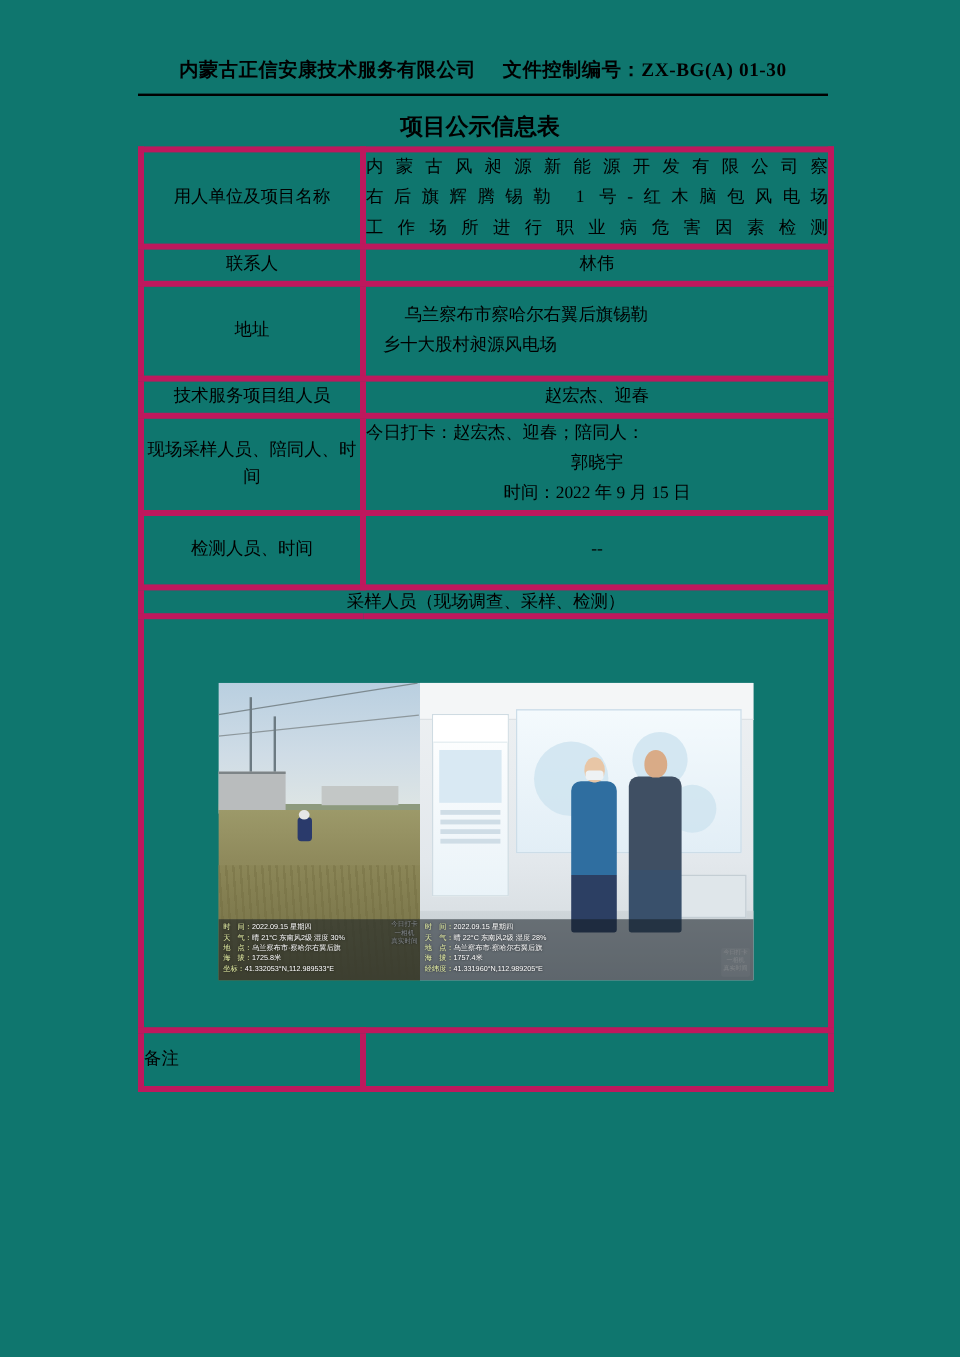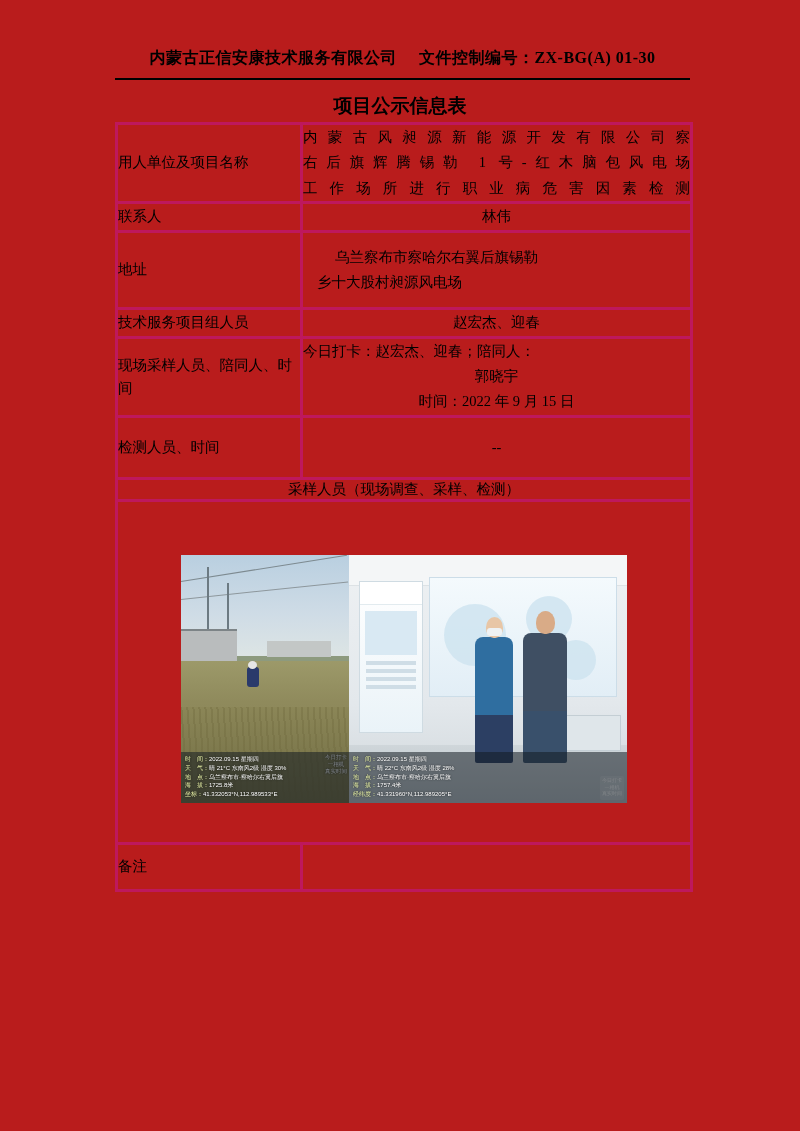--- a/index.html
+++ b/index.html
@@ -3,21 +3,21 @@
 <meta charset="utf-8">
 <style>
   html, body {
     margin: 0;
     padding: 0;
     background: #f0f0f0;
   }
   .page {
     width: 800px;
     height: 1131px;
-    background: #b91c1c;
+    background: #0f766e;
     margin: 0 auto;
     position: relative;
     font-family: "Liberation Serif", serif;
     color: #000;
     box-sizing: border-box;
   }
   .header {
     position: absolute;
     left: 115px;
     top: 48px;
@@ -52,26 +52,27 @@
   }
   table.main {
     position: absolute;
     left: 115px;
     top: 122px;
     width: 575px;
     border-collapse: collapse;
     table-layout: fixed;
   }
   table.main td {
-    border: 3px solid #be185d;
+    border: 5px solid #be185d;
     padding: 0;
     vertical-align: middle;
     font-size: 14.5px;
   }
   .lbl {
+    text-align: center;
     padding: 6px 4px;
     line-height: 1.6;
   }
   .val {
     padding: 6px 10px;
     line-height: 1.75;
   }
   .val.center {
     text-align: center;
   }

